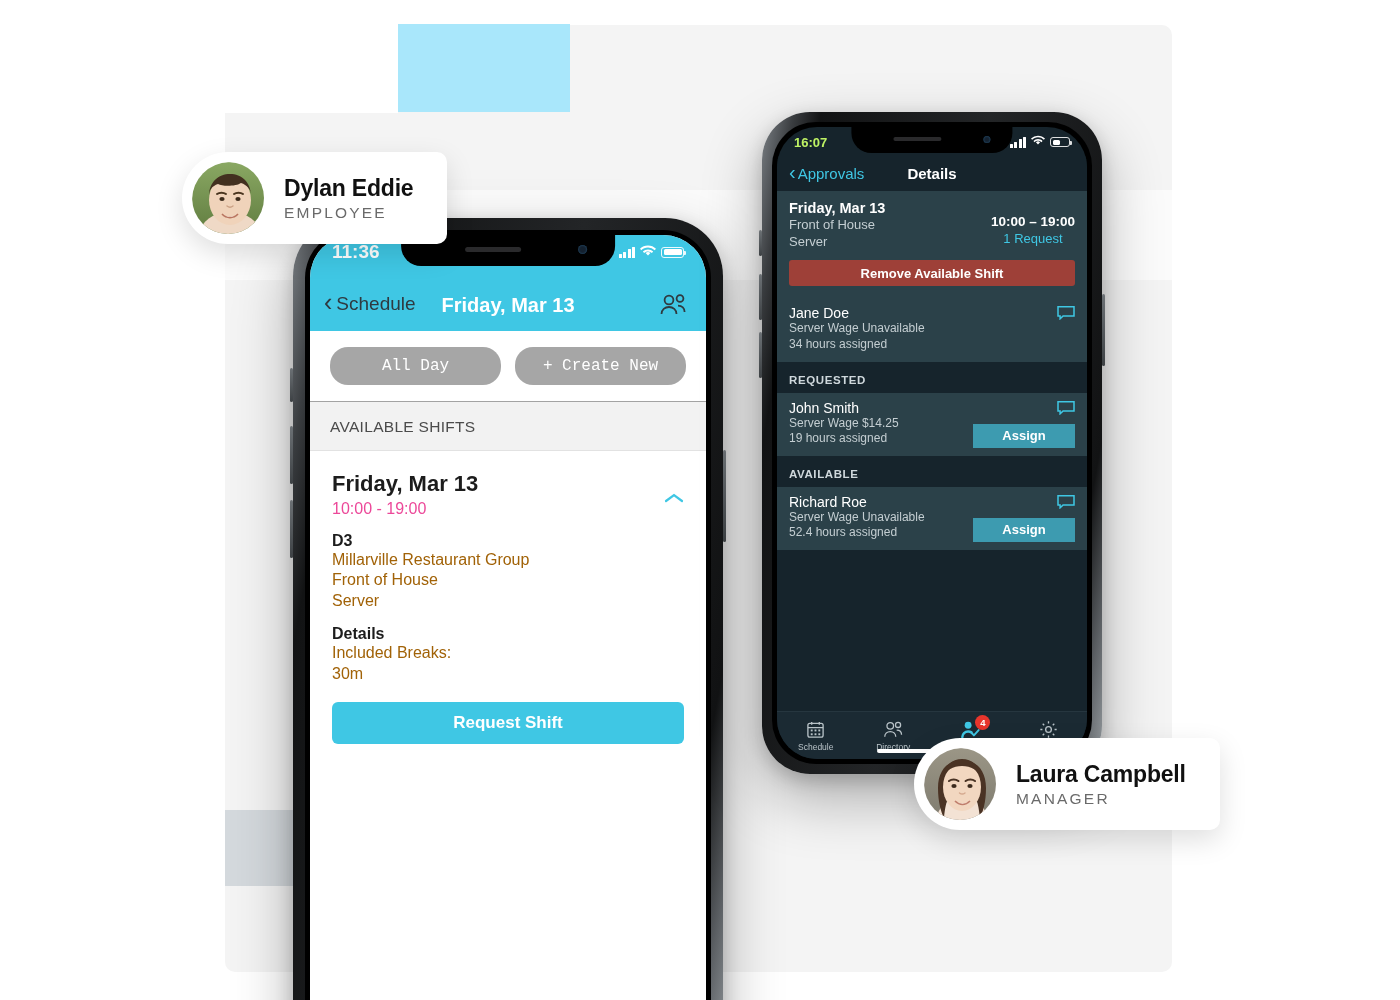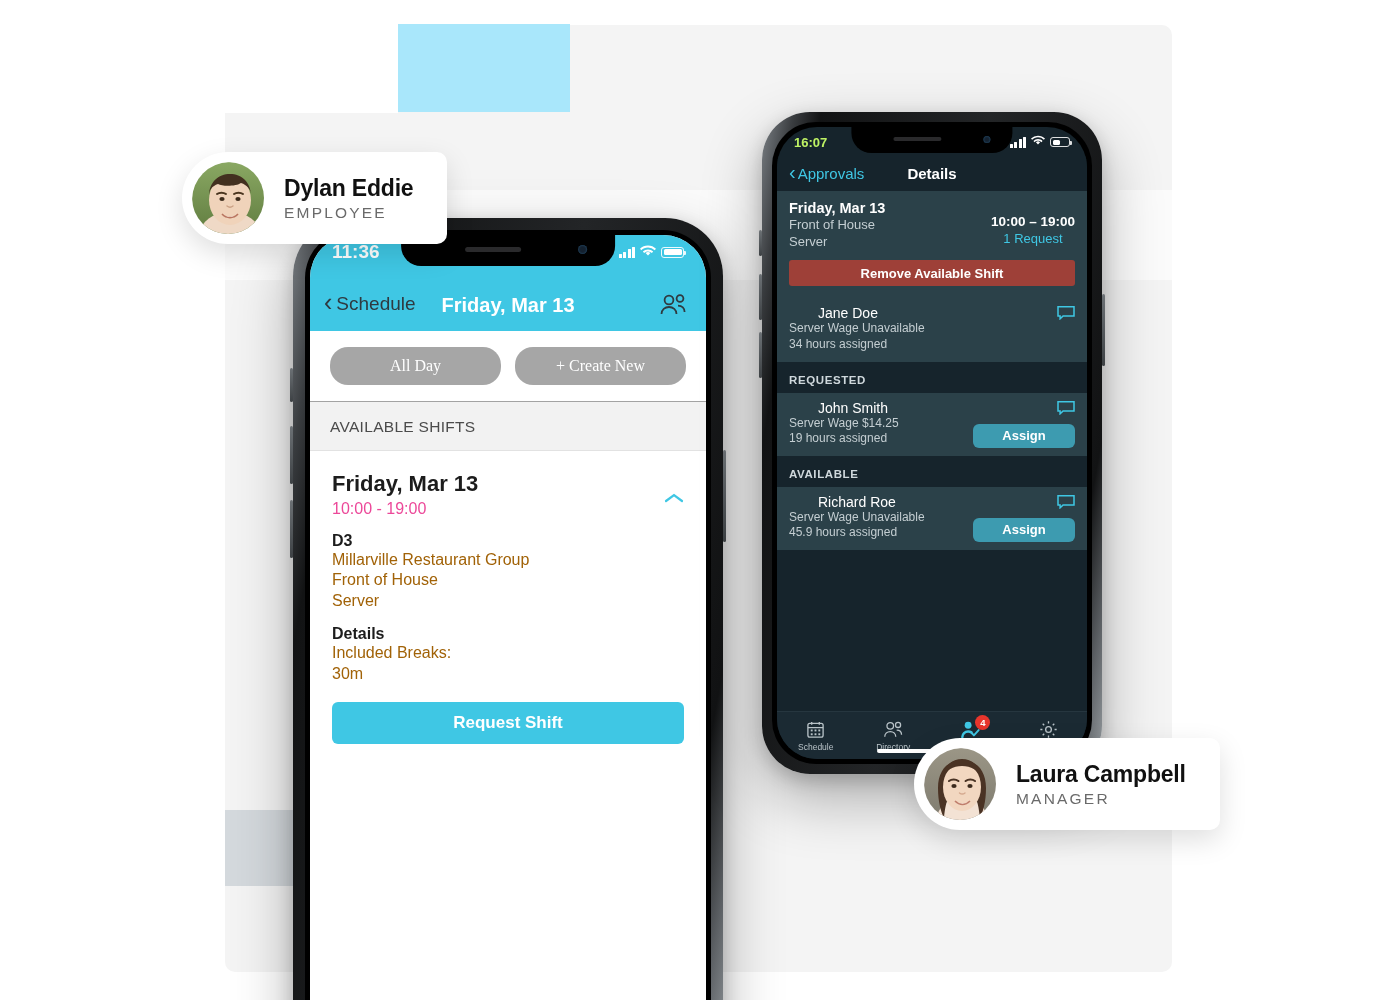--- a/index.html
+++ b/index.html
@@ -119,21 +119,21 @@
   .l-section {
     background: #f2f2f2; color:#4b4b4b;
     font-size: 15.5px; letter-spacing: .3px;
     padding: 16px 20px 14px 20px;
     border-bottom: 1px solid #e2e2e2;
   }
   .l-avail-row { display:flex; gap: 14px; padding: 16px 20px; background:#fff; }
   .l-chip {
     flex: 1; height: 38px; border-radius: 18px; background: #a6a6a6;
     color: #fff; font-size: 16px; display:flex; align-items:center; justify-content:center;
-    border: none; font-family: Liberation Serif, serif; cursor: pointer;
+    border: none; font-family: Liberation Mono, monospace; cursor: pointer;
   }
   .l-shift-card { background:#fff; padding: 20px 22px 0 22px; }
   .l-shift-top { display:flex; justify-content:space-between; align-items:flex-start; }
   .l-shift-date { font-size: 22px; font-weight: bold; color:#1c1c1c; }
   .l-shift-time { font-size: 16px; color:#ec4899; margin-top: 3px; }
   .l-caret { color:#3fc7e4; font-size: 20px; line-height: 1; margin-top: 16px; }
   .l-blk { margin-top: 14px; }
   .l-blk b { display:block; font-size: 16px; color:#1c1c1c; }
   .l-blk span { display:block; font-size: 16px; color:#a16207; line-height: 1.28; }
   .l-cta {
@@ -179,27 +179,27 @@
 
   .r-group-label {
     background:#16242c; color:#cfd8dc; font-size: 11.5px; letter-spacing:.6px;
     padding: 12px 12px 7px 12px; font-weight: bold;
   }
   .r-group-label em { color:#3fc7e4; font-style: normal; }
   .r-person {
     background:#2b4149; padding: 7px 12px 9px 12px; position:relative;
     display:flex; justify-content:space-between; align-items:flex-start;
   }
-  .r-p-name { color:#fff; font-size: 14px; margin-left: 29px; }
+  .r-p-name { color:#fff; font-size: 14px; }
   .r-p-sub { color:#c4ced2; font-size: 12px; line-height:1.3; }
   .r-bubble { width: 18px; height: 15px; flex: none; }
   .r-assign {
     position:absolute; right: 12px; bottom: 8px;
     width: 102px; height: 24px; background:#3d9bb0; color:#fff;
-    border:none; border-radius: 6px; font-size: 13px; font-weight:bold;
+    border:none; border-radius: 0; font-size: 13px; font-weight:bold;
     font-family: inherit; cursor: pointer;
   }
   .r-spacer { flex: 1 1 auto; background:#16242c; }
 
   .r-tabbar {
     height: 48px; background:#1b2a33; display:flex; align-items:center;
     border-top: 1px solid #26363f;
   }
   .r-tab { flex:1; text-align:center; color:#b9c3c8; position:relative; }
   .r-tab.active { color:#3fc7e4; }
@@ -423,21 +423,21 @@
         </div>
 
         <div class="r-group-label">
           <span>AVAILABLE</span>
           <em></em>
         </div>
         <div class="r-person">
           <div>
             <div class="r-p-name">Richard Roe</div>
             <div class="r-p-sub">Server Wage Unavailable</div>
-            <div class="r-p-sub">45.9 hours assigned</div>
+            <div class="r-p-sub">52.4 hours assigned</div>
           </div>
           <span class="r-bubble">
             <svg width="18" height="15" viewBox="0 0 18 15" fill="none" stroke="#3fc7e4" stroke-width="1.5">
                 <path d="M1 1.8h16v9.1H6.1L3.1 13.8v-2.9H1z"></path>
               </svg>
           </span>
           <button class="r-assign">Assign</button>
         </div>
 
         <div class="r-spacer"></div>

